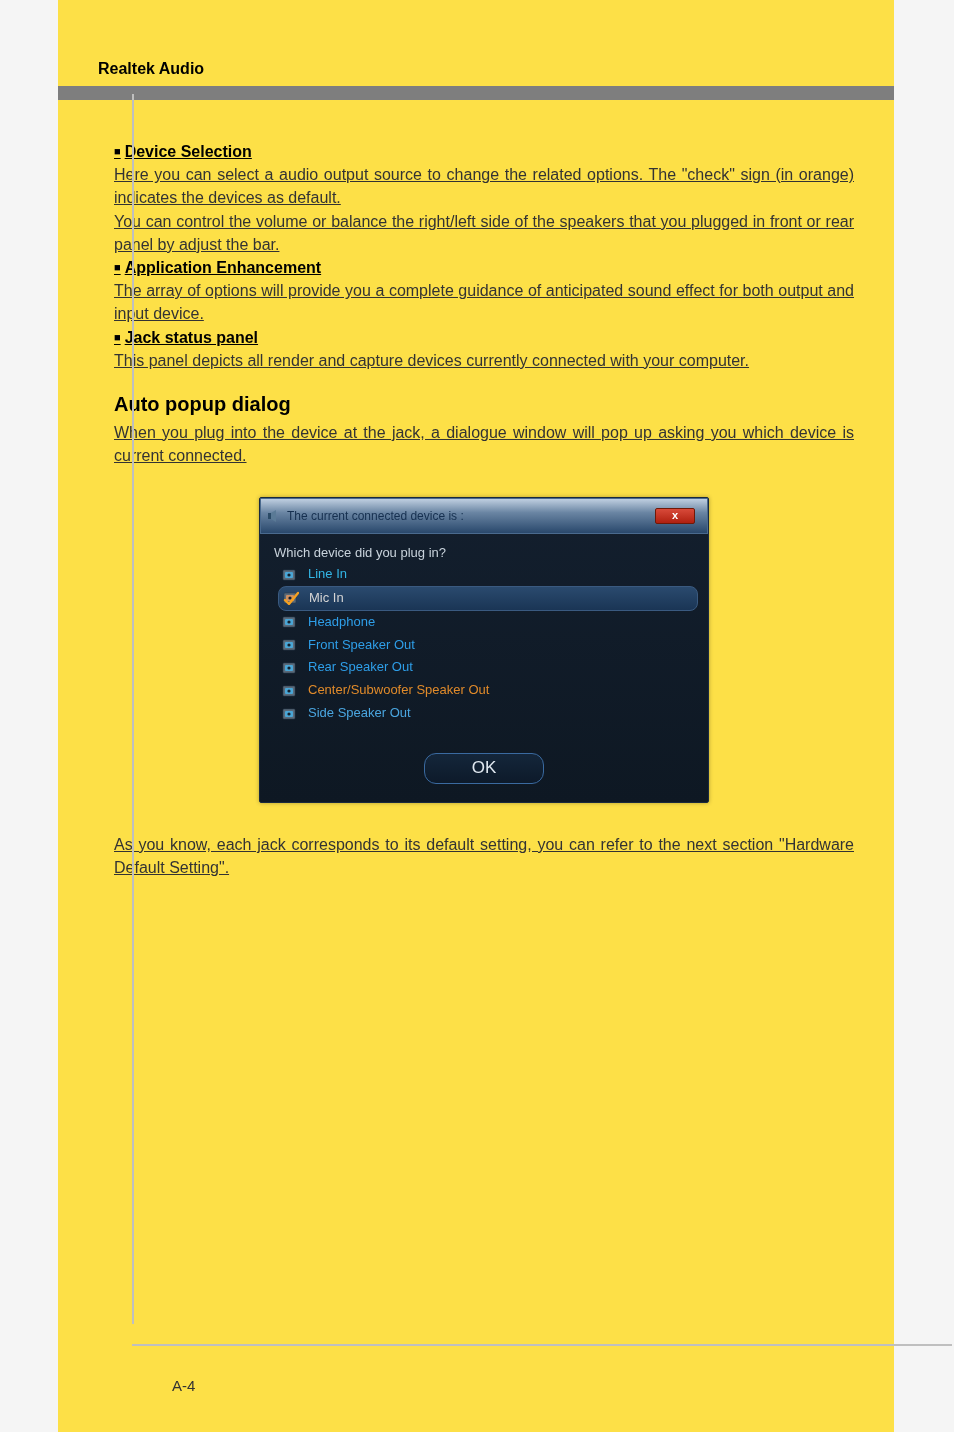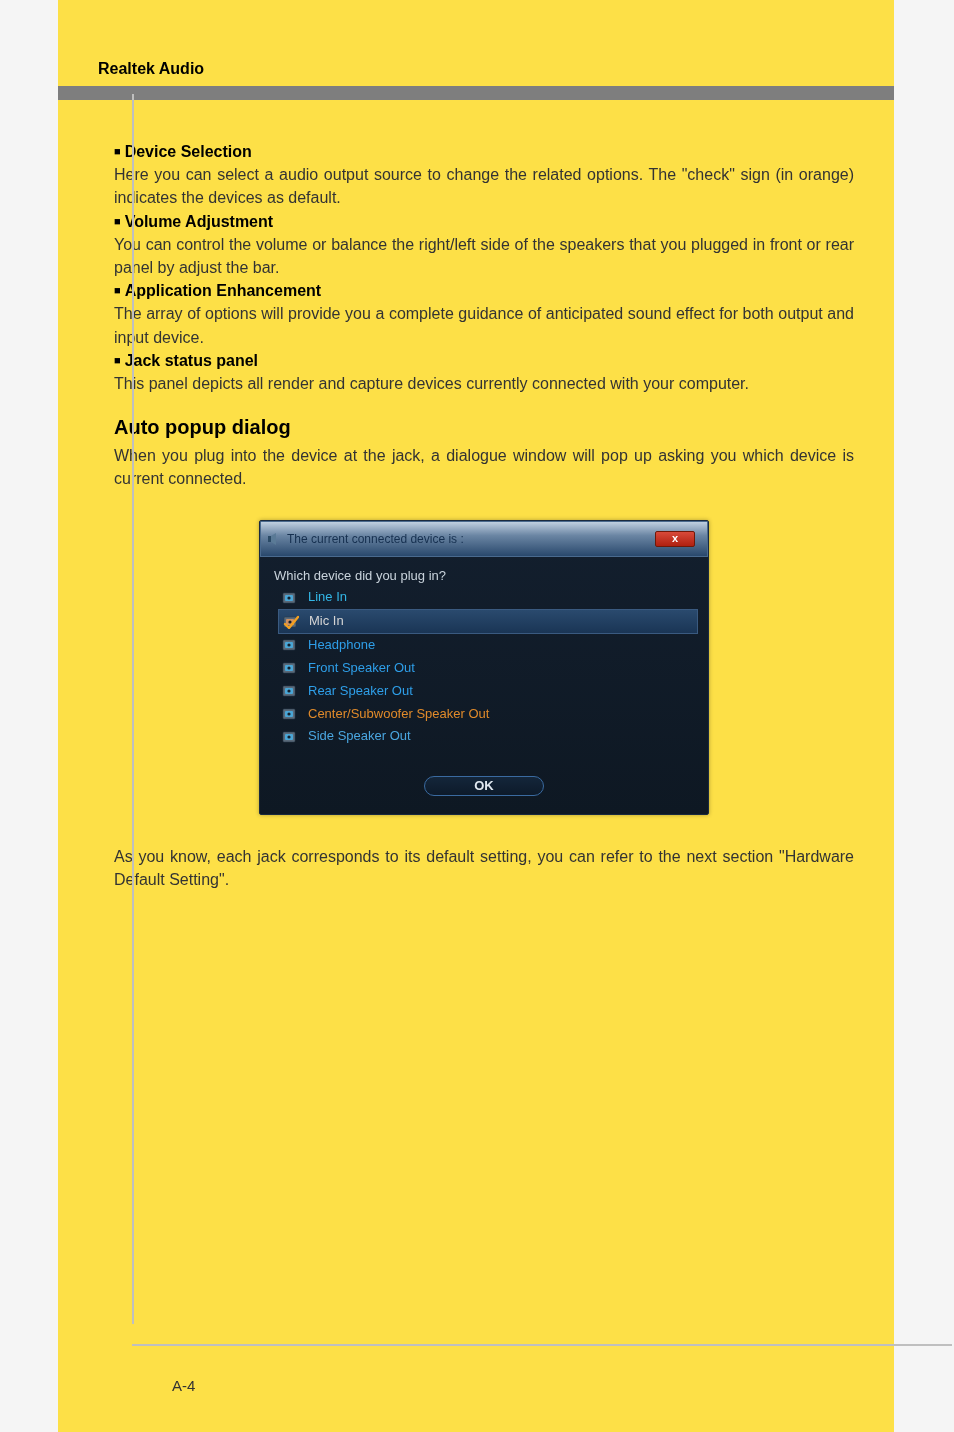--- a/index.html
+++ b/index.html
@@ -37,21 +37,21 @@
     width: 2px;
     height: 1230px;
     background: #bfbfbf;
   }
   .content {
     padding: 40px 40px 20px 56px;
     font-size: 16px;
     line-height: 1.45;
     color: #333;
   }
-  .content p { margin: 0; text-align: justify; }
+  .content p { margin: 0; text-align: justify; text-decoration: underline; }
   .bullet-heading {
     font-weight: bold;
     color: #000;
     margin-top: 2px;
   }
   .bullet-heading::before {
     content: "■";
     font-size: 11px;
     margin-right: 4px;
     vertical-align: 2px;
@@ -127,21 +127,21 @@
     display: flex;
     align-items: center;
     gap: 10px;
     font-size: 13px;
     padding: 2px 0;
     cursor: default;
   }
   .device-item.selected {
     background: linear-gradient(#2a4a6e, #1a3555);
     border: 1px solid #3a5a80;
-    border-radius: 0;
+    border-radius: 8px;
     margin: 0 -4px;
     padding: 2px 4px;
   }
   .device-icon {
     width: 16px; height: 14px;
     display: inline-block;
     position: relative;
   }
   .device-icon svg { display: block; }
   .c-linein   { color: #33b6e6; }
@@ -151,31 +151,30 @@
   .c-rear     { color: #2e9ee8; }
   .c-center   { color: #e08a2a; }
   .c-side     { color: #4aa6e0; }
   .ok-row {
     display: flex;
     justify-content: center;
     margin-top: 28px;
   }
   .ok-btn {
     width: 120px;
-    height: 20px;
+    height: 31px;
     border: 1px solid #3a6aa0;
     border-radius: 12px;
     background: linear-gradient(#14263a, #0d1a2a);
     color: #e0e8f0;
-    font-size: 13px;
+    font-size: 17px;
     display: flex;
     align-items: center;
     justify-content: center;
     cursor: pointer;
-    font-weight: bold;
   }
   .page-number {
     position: absolute;
     left: 114px;
     bottom: 38px;
     font-size: 15px;
     color: #333;
   }
   .bottom-rule {
     position: absolute;
@@ -196,21 +195,20 @@
   </div>
   <div class="grey-bar"></div>
 
   <div class="left-rule"></div>
 
   <div class="content">
 
     <p class="bullet-heading">Device Selection</p>
     <p>Here you can select a audio output source to change the related options. The "check" sign (in orange) indicates the devices as default.</p>
 
-    <p class="bullet-heading">Volume Adjustment</p>
     <p>You can control the volume or balance the right/left side of the speakers that you plugged in front or rear panel by adjust the bar.</p>
 
     <p class="bullet-heading">Application Enhancement</p>
     <p>The array of options will provide you a complete guidance of anticipated sound effect for both output and input device.</p>
 
     <p class="bullet-heading">Jack status panel</p>
     <p>This panel depicts all render and capture devices currently connected with your computer.</p>
 
     <h2 class="section-title">Auto popup dialog</h2>
     <p>When you plug into the device at the jack, a dialogue window will pop up asking you which device is current connected.</p>

